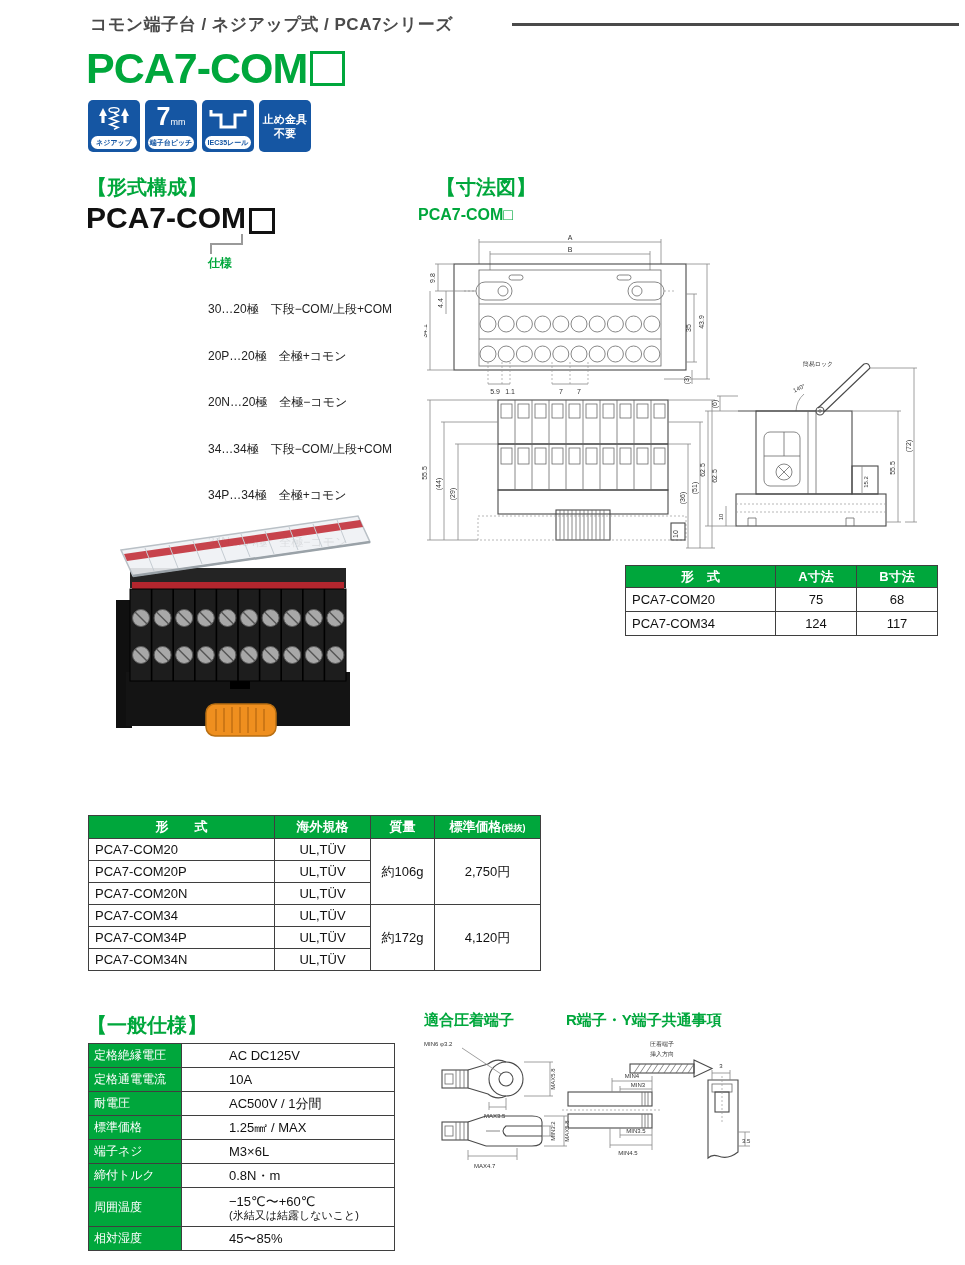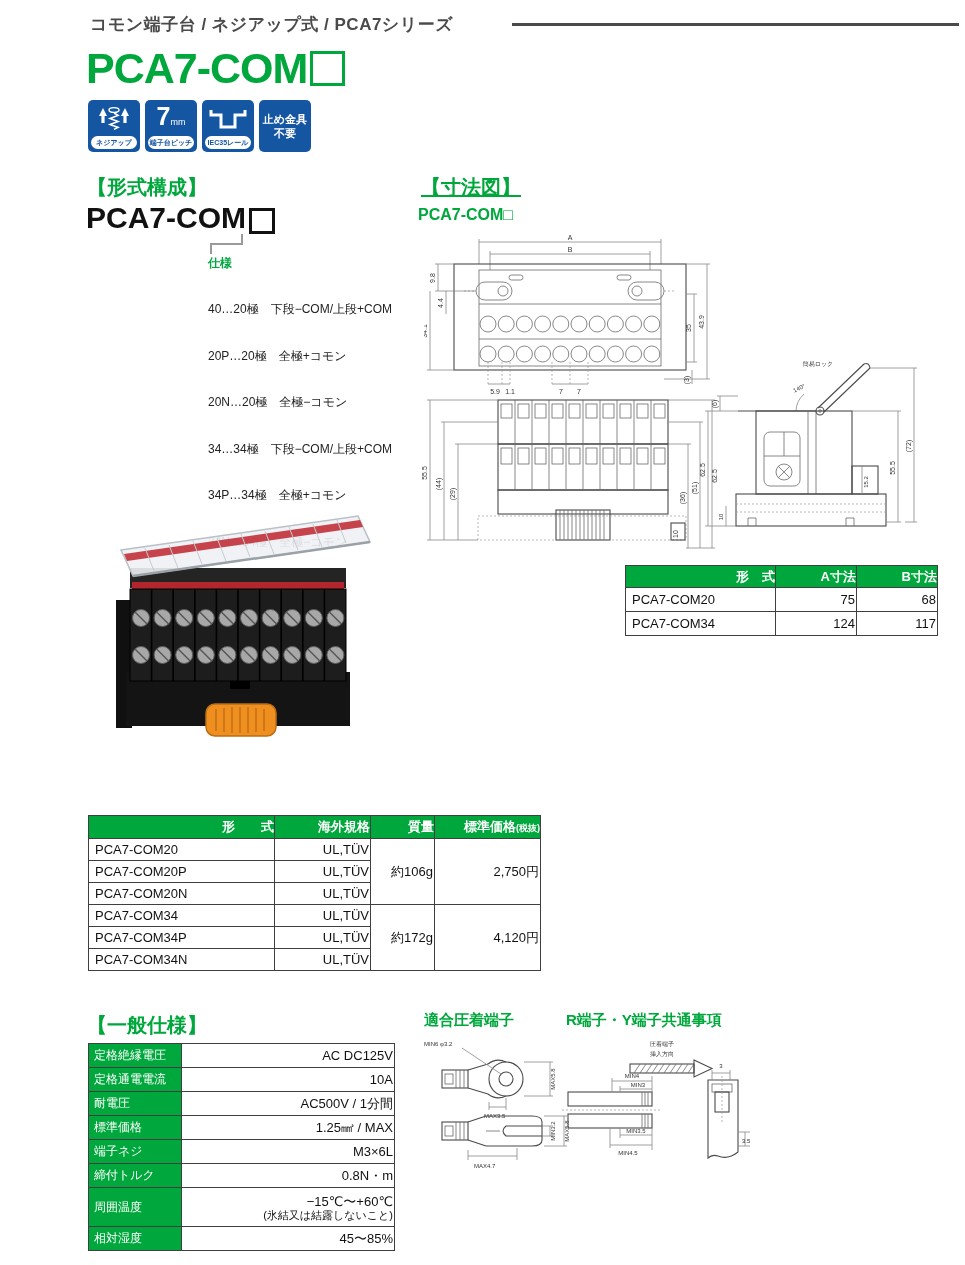--- a/index.html
+++ b/index.html
@@ -34,30 +34,30 @@
   .model-square{display:inline-block;width:20px;height:20px;border:3px solid #111;margin-left:3px;margin-top:6px;}
   .conn{background:#9a9a9a;}
   .spec-label{left:208px;top:255px;font-size:12px;font-weight:bold;color:#00a73c;}
   .spec-list{left:208px;top:271px;font-size:12px;line-height:15.5px;color:#222;white-space:pre;}
 
   
   table{border-collapse:collapse;table-layout:fixed;}
   .t th,.t td{border:1px solid #3f3f3f;overflow:hidden;}
   .t th{background:#00a73c;color:#fff;font-weight:bold;font-size:13px;padding:0;}
   .t td{font-size:13px;color:#111;background:#fff;}
-  .ctr{text-align:right;}
+  .ctr{text-align:center;}
   .mdl{text-align:left;padding-left:6px;margin-top:8px;}
   .dim-table th{height:21px;}
   .dim-table td{height:21px;}
   .price-table th{height:22px;}
   .price-table td{height:19px;}
   .small-note{font-size:9px;font-weight:bold;}
   .gs-table td{height:21px;}
   .gs-table td.lbl{background:#00a73c;color:#fff;font-size:12px;padding-left:5px;margin-left:20px;}
-  .gs-table td.val{text-align:right;font-size:13px;padding-left:47px;}
+  .gs-table td.val{text-align:left;font-size:13px;padding-left:47px;}
   .gs-tall td{height:36px;}
   .gs-note{font-size:11px;line-height:12px;}
   .gs-val2{font-size:13px;line-height:15px;}
 
   
   .ol{stroke:#4a4a4a;stroke-width:1.1;fill:none;}
   .il{stroke:#6a6a6a;stroke-width:0.8;fill:none;}
   .dl{stroke:#888;stroke-width:0.8;fill:none;}
   .dx{stroke:#999;stroke-width:0.7;fill:none;stroke-dasharray:2 2;}
   .dt{font-size:7px;fill:#333;}
@@ -112,29 +112,29 @@
   <div class="abs sec-heading h-big" style="left:87px;top:174px;">【形式構成】</div>
   <div class="abs model-line">
     <span>PCA7-COM</span>
     <span class="model-square"></span>
   </div>
   <div class="abs conn" style="left:241px;top:234px;width:2px;height:9px;"></div>
   <div class="abs conn" style="left:210px;top:243px;width:33px;height:2px;"></div>
   <div class="abs conn" style="left:210px;top:243px;width:2px;height:11px;"></div>
   <div class="abs spec-label">仕様</div>
   <div class="abs spec-list">
-    <div>40…20極　下段−COM/上段+COM</div>
+    <div>30…20極　下段−COM/上段+COM</div>
     <div>20P…20極　全極+コモン</div>
     <div>20N…20極　全極−コモン</div>
     <div>34…34極　下段−COM/上段+COM</div>
     <div>34P…34極　全極+コモン</div>
     <div>34N…34極　全極−コモン</div>
   </div>
 
-  <div class="abs sec-heading h-big" style="left:421px;top:174px;text-decoration:underline;">【寸法図】</div>
+  <div class="abs sec-heading h-big" style="left:436px;top:174px;">【寸法図】</div>
   <div class="abs sec-heading h-mid" style="left:418px;top:206px;">PCA7-COM□</div>
 
   <svg class="abs" style="left:424px;top:234px;" width="292" height="170" viewBox="0 0 292 170">
     <g>
       <line class="dl" x1="55" y1="8" x2="237" y2="8"></line>
         <line class="dl" x1="55" y1="5" x2="55" y2="30"></line>
         <line class="dl" x1="237" y1="5" x2="237" y2="30"></line>
       <line class="dl" x1="66" y1="20" x2="226" y2="20"></line>
         <line class="dl" x1="66" y1="17" x2="66" y2="36"></line>
         <line class="dl" x1="226" y1="17" x2="226" y2="36"></line>

